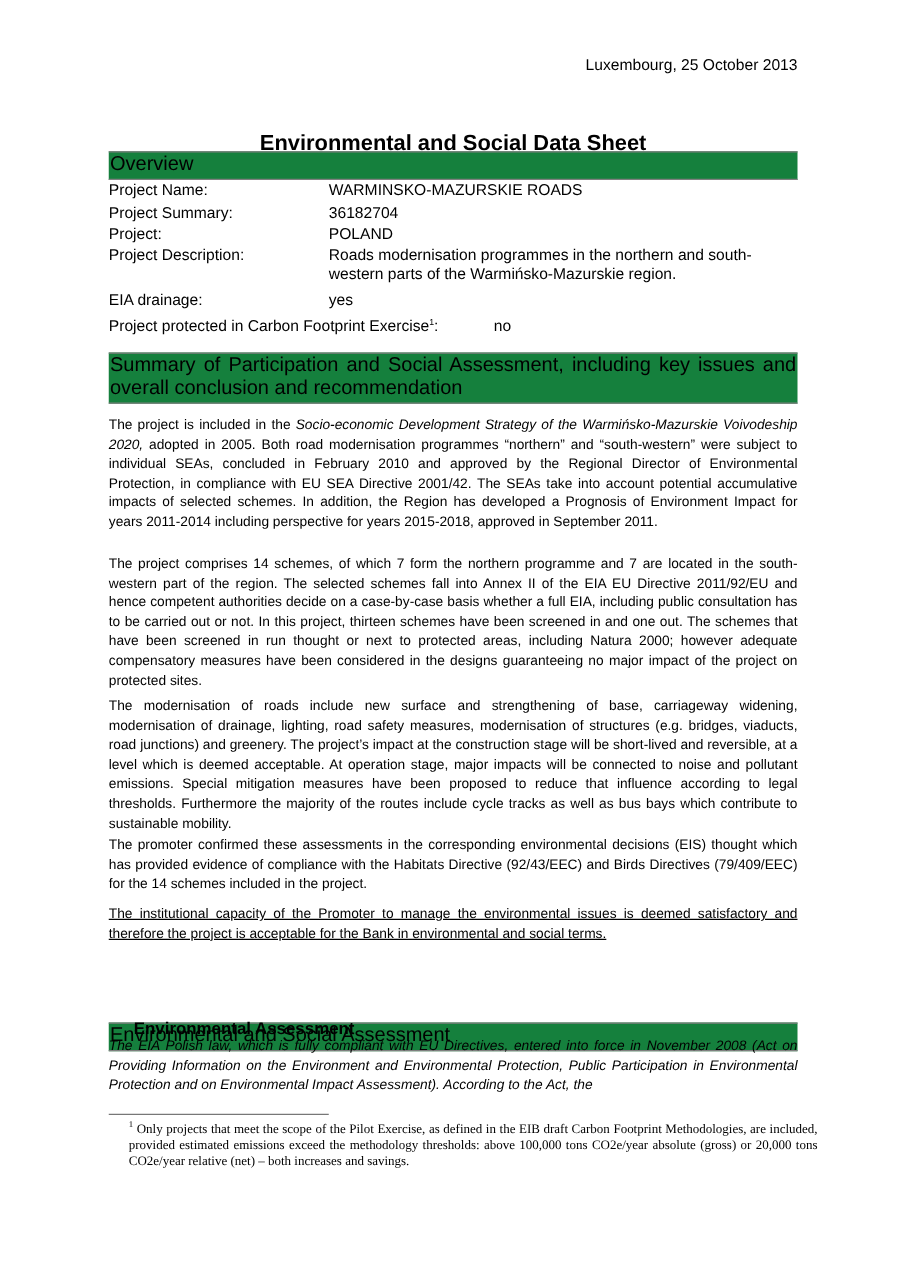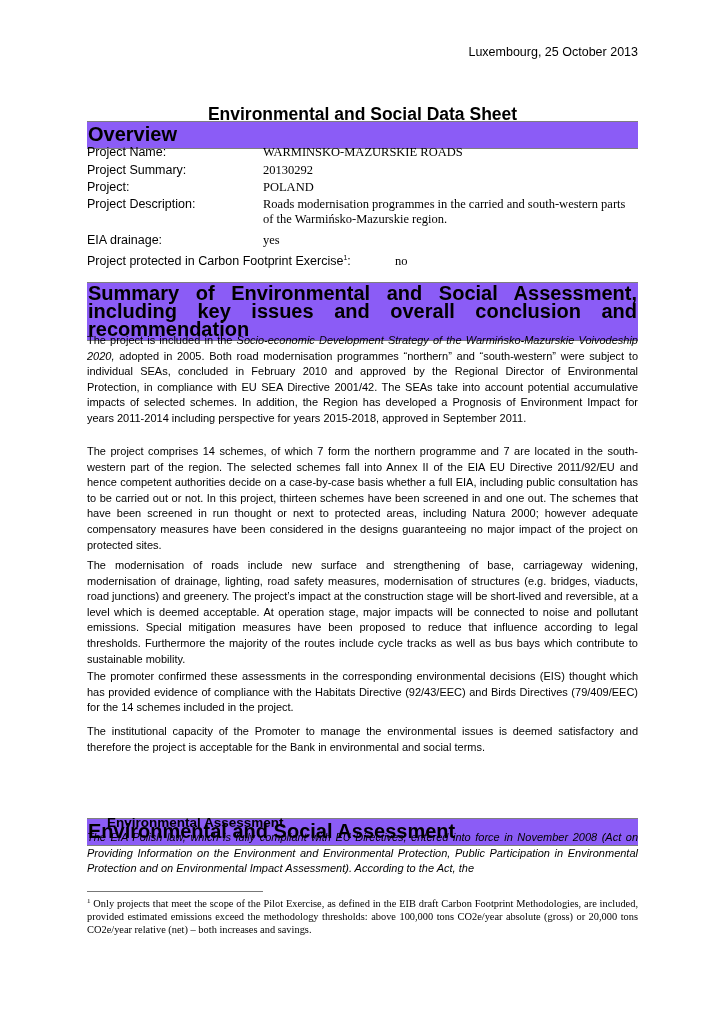--- a/index.html
+++ b/index.html
@@ -2,79 +2,79 @@
 <html><head>
 <meta charset="utf-8">
 <style>
   html, body { margin: 0; padding: 0; background: #ffffff; }
   body { width: 725px; height: 1024px; position: relative; overflow: hidden;
          font-family: "Liberation Sans", sans-serif; color: #000; }
   .page { position: absolute; left: 87px; top: 0; width: 551px; }
   .date { position: absolute; top: 45px; right: 0; font-size: 12.5px; }
   .title { position: absolute; top: 104px; left: 0; width: 100%; text-align: center;
            font-size: 17.5px; font-weight: bold; }
-  .section-bar { position: absolute; left: 0; width: 100%; background: #8b5cf6;
+  .section-bar { position: absolute; left: 0; width: 100%; background: #15803d;
            border-top: 1px solid #7f7f7f; border-bottom: 1px solid #7f7f7f;
-           font-weight: bold; font-size: 20px; box-sizing: border-box; padding: 1px 1px 2px 1px; }
+           font-weight: normal; font-size: 16px; box-sizing: border-box; padding: 1px 1px 2px 1px; }
   .section-bar.two-line { line-height: 18px; text-align: justify; text-align-last: left; }
   .row { position: absolute; left: 0; width: 100%; font-size: 12.5px; line-height: 15px; }
   .row .lbl { position: absolute; left: 0; }
-  .row .val { position: absolute; left: 176px; width: 375px; font-family: Liberation Serif, serif; }
+  .row .val { position: absolute; left: 176px; width: 375px; }
   .row.wide .val { left: 308px; }
   sup { font-size: 7px; vertical-align: super; line-height: 0; }
   .para { position: absolute; left: 0; width: 100%; font-size: 11px; line-height: 15.6px;
           text-align: justify; }
   .subhead { position: absolute; left: 0; font-size: 13.5px; font-weight: bold; }
   .fn-rule { position: absolute; left: 0; top: 891px; width: 176px; border-top: 1px solid #777; }
-  .footnote { position: absolute; left: 0; top: 897px; width: 100%; font-family: "Liberation Serif", serif;
+  .footnote { position: absolute; left: 16px; top: 897px; width: 100%; font-family: "Liberation Serif", serif;
               font-size: 10.4px; line-height: 13px; text-align: justify; }
 </style>
 </head>
 <body>
 
 <div class="page">
 
   <div class="date">Luxembourg, 25 October 2013</div>
   <div class="title">Environmental and Social Data Sheet</div>
 
   <div class="section-bar" style="top:121px;">Overview</div>
 
   <div class="row" style="top:145px;">
     <span class="lbl">Project Name:</span>
     <span class="val">WARMINSKO-MAZURSKIE ROADS</span>
   </div>
   <div class="row" style="top:163px;">
     <span class="lbl">Project Summary:</span>
-    <span class="val">20130292</span>
+    <span class="val">36182704</span>
   </div>
   <div class="row" style="top:180px;">
     <span class="lbl">Project:</span>
     <span class="val">POLAND</span>
   </div>
   <div class="row" style="top:197px;">
     <span class="lbl">Project Description:</span>
-    <span class="val">Roads modernisation programmes in the carried and south-western parts of the Warmińsko-Mazurskie region.</span>
+    <span class="val">Roads modernisation programmes in the northern and south-western parts of the Warmińsko-Mazurskie region.</span>
   </div>
   <div class="row" style="top:233px;">
     <span class="lbl">EIA drainage:</span>
     <span class="val">yes</span>
   </div>
   <div class="row wide" style="top:254px;">
     <span class="lbl"><span>Project protected in Carbon Footprint Exercise</span><sup>1</sup><span>:</span></span>
     <span class="val">no</span>
   </div>
 
-  <div class="section-bar two-line" style="top:282px;">Summary of Environmental and Social Assessment, including key issues and overall conclusion and recommendation</div>
+  <div class="section-bar two-line" style="top:282px;">Summary of Participation and Social Assessment, including key issues and overall conclusion and recommendation</div>
 
   <div class="para" style="top:333px;"><span>The project is included in the </span><i>Socio-economic Development Strategy of the Warmińsko-Mazurskie Voivodeship 2020,</i><span> adopted in 2005. Both road modernisation programmes “northern” and “south-western” were subject to individual SEAs, concluded in February 2010 and approved by the Regional Director of Environmental Protection, in compliance with EU SEA Directive 2001/42. The SEAs take into account potential accumulative impacts of selected schemes. In addition, the Region has developed a Prognosis of Environment Impact for years 2011-2014 including perspective for years 2015-2018, approved in September 2011.</span></div>
 
   <div class="para" style="top:444px;">The project comprises 14 schemes, of which 7 form the northern programme and 7 are located in the south-western part of the region. The selected schemes fall into Annex II of the EIA EU Directive 2011/92/EU and hence competent authorities decide on a case-by-case basis whether a full EIA, including public consultation has to be carried out or not. In this project, thirteen schemes have been screened in and one out. The schemes that have been screened in run thought or next to protected areas, including Natura 2000; however adequate compensatory measures have been considered in the designs guaranteeing no major impact of the project on protected sites.</div>
   <div class="para" style="top:558px;">The modernisation of roads include new surface and strengthening of base, carriageway widening, modernisation of drainage, lighting, road safety measures, modernisation of structures (e.g. bridges, viaducts, road junctions) and greenery. The project’s impact at the construction stage will be short-lived and reversible, at a level which is deemed acceptable. At operation stage, major impacts will be connected to noise and pollutant emissions. Special mitigation measures have been proposed to reduce that influence according to legal thresholds. Furthermore the majority of the routes include cycle tracks as well as bus bays which contribute to sustainable mobility.</div>
   <div class="para" style="top:669px;">The promoter confirmed these assessments in the corresponding environmental decisions (EIS) thought which has provided evidence of compliance with the Habitats Directive (92/43/EEC) and Birds Directives (79/409/EEC) for the 14 schemes included in the project.</div>
-  <div class="para" style="top:724px;">The institutional capacity of the Promoter to manage the environmental issues is deemed satisfactory and therefore the project is acceptable for the Bank in environmental and social terms.</div>
+  <div class="para" style="top:724px;text-decoration:underline;">The institutional capacity of the Promoter to manage the environmental issues is deemed satisfactory and therefore the project is acceptable for the Bank in environmental and social terms.</div>
 
   <div class="section-bar" style="top:818px;">Environmental and Social Assessment</div>
   <div class="subhead" style="top:815px;padding-left:20px;">Environmental Assessment</div>
   <div class="para" style="top:830px;font-style:italic;">The EIA Polish law, which is fully compliant with EU Directives, entered into force in November 2008 (Act on Providing Information on the Environment and Environmental Protection, Public Participation in Environmental Protection and on Environmental Impact Assessment). According to the Act, the</div>
 
   <div class="fn-rule"></div>
   <div class="footnote"><sup>1</sup><span> Only projects that meet the scope of the Pilot Exercise, as defined in the EIB draft Carbon Footprint Methodologies, are included, provided estimated emissions exceed the methodology thresholds: above 100,000 tons CO2e/year absolute (gross) or 20,000 tons CO2e/year relative (net) – both increases and savings.</span></div>
 
 </div>
 

